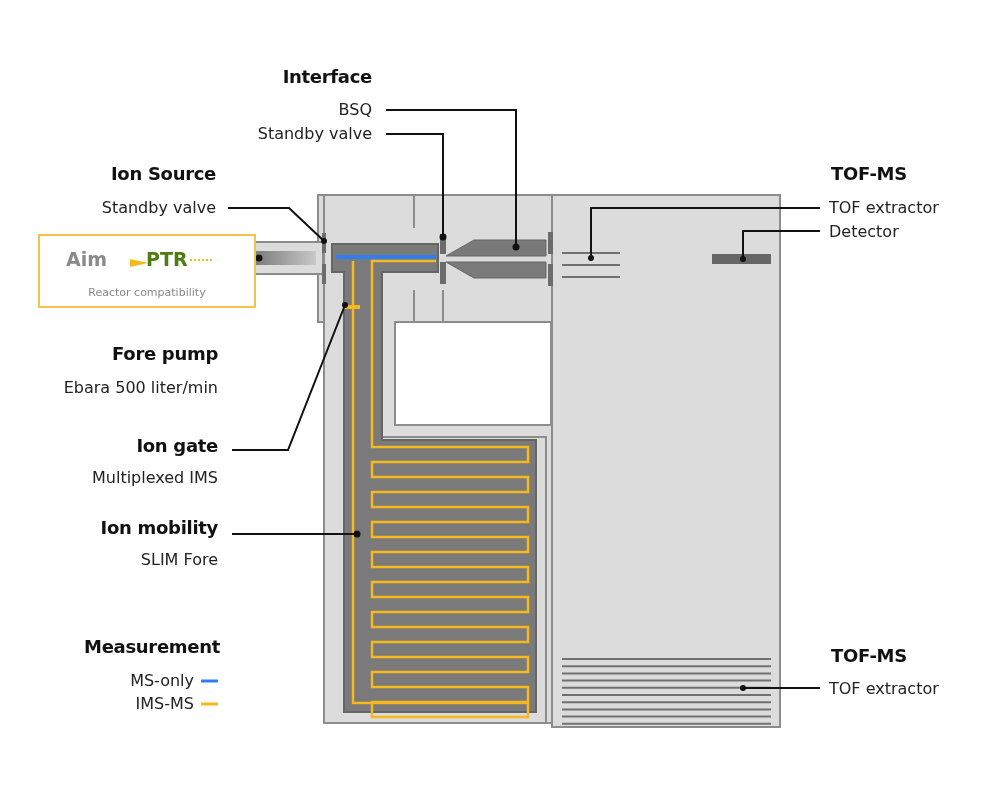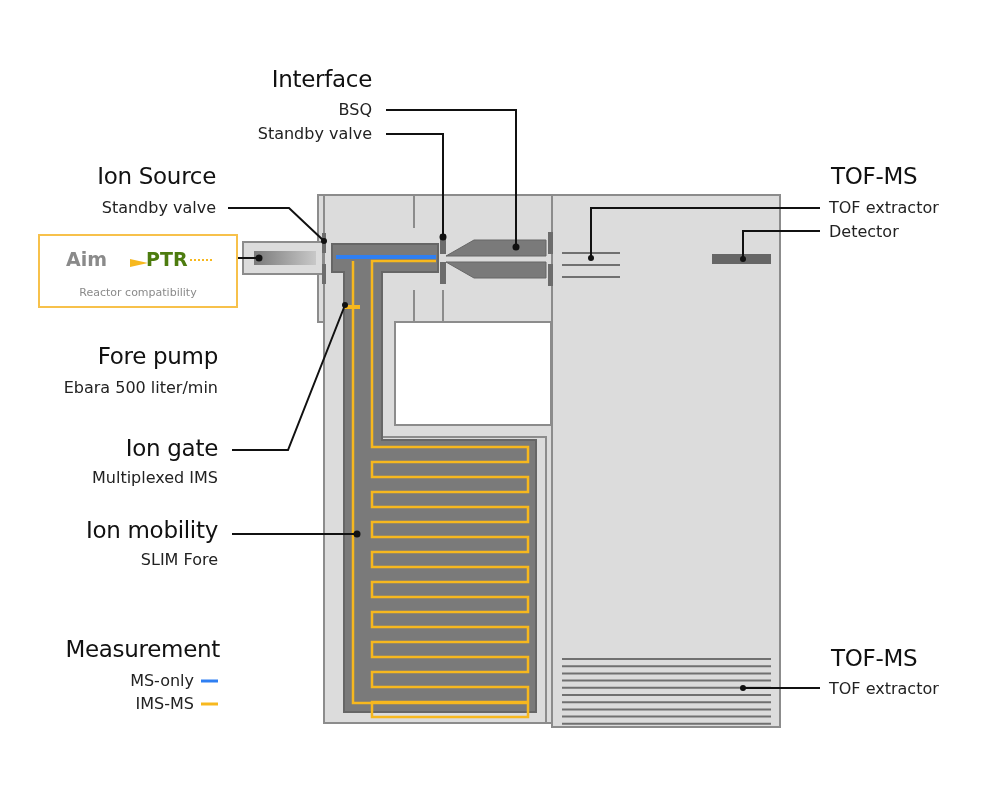--- a/index.html
+++ b/index.html
@@ -1,23 +1,23 @@
 <!DOCTYPE html>
 <html><head>
 <meta charset="utf-8">
 <style>
   html, body { margin: 0; padding: 0; background: #ffffff; }
   body { width: 1000px; height: 794px; position: relative; overflow: hidden;
          font-family: "DejaVu Sans", sans-serif; color: #111; }
   #diagram { position: absolute; left: 0; top: 0; }
   .lbl { position: absolute; white-space: nowrap; }
-  .h { font-size: 23px; letter-spacing: -0.3px; }
+  .h { font-size: 18px; letter-spacing: -0.3px; font-weight: bold; }
   .s { font-size: 16px; color: #222; text-align: right; }
   .r { text-align: right; }
-  .compat { position: absolute; left: 38px; top: 234px; width: 200px; height: 74px;
+  .compat { position: absolute; left: 38px; top: 234px; width: 218px; height: 74px;
             border: 2px solid #f7c14b; box-sizing: border-box; background: #fff; }
   .compat .aim { position: absolute; left: 26px; top: 12px; font-size: 19px; font-weight: bold; color: #8a8a8a; }
   .compat .ptr { position: absolute; left: 106px; top: 12px; font-size: 19px; font-weight: bold; color: #4d7c0f; }
   .compat .cap { position: absolute; left: 0; right: 0; top: 50px; text-align: center; font-size: 11px; color: #8a8a8a; }
 </style>
 </head>
 <body>
 
 <svg id="diagram" width="1000" height="794" viewBox="0 0 1000 794" xmlns="http://www.w3.org/2000/svg">
 

